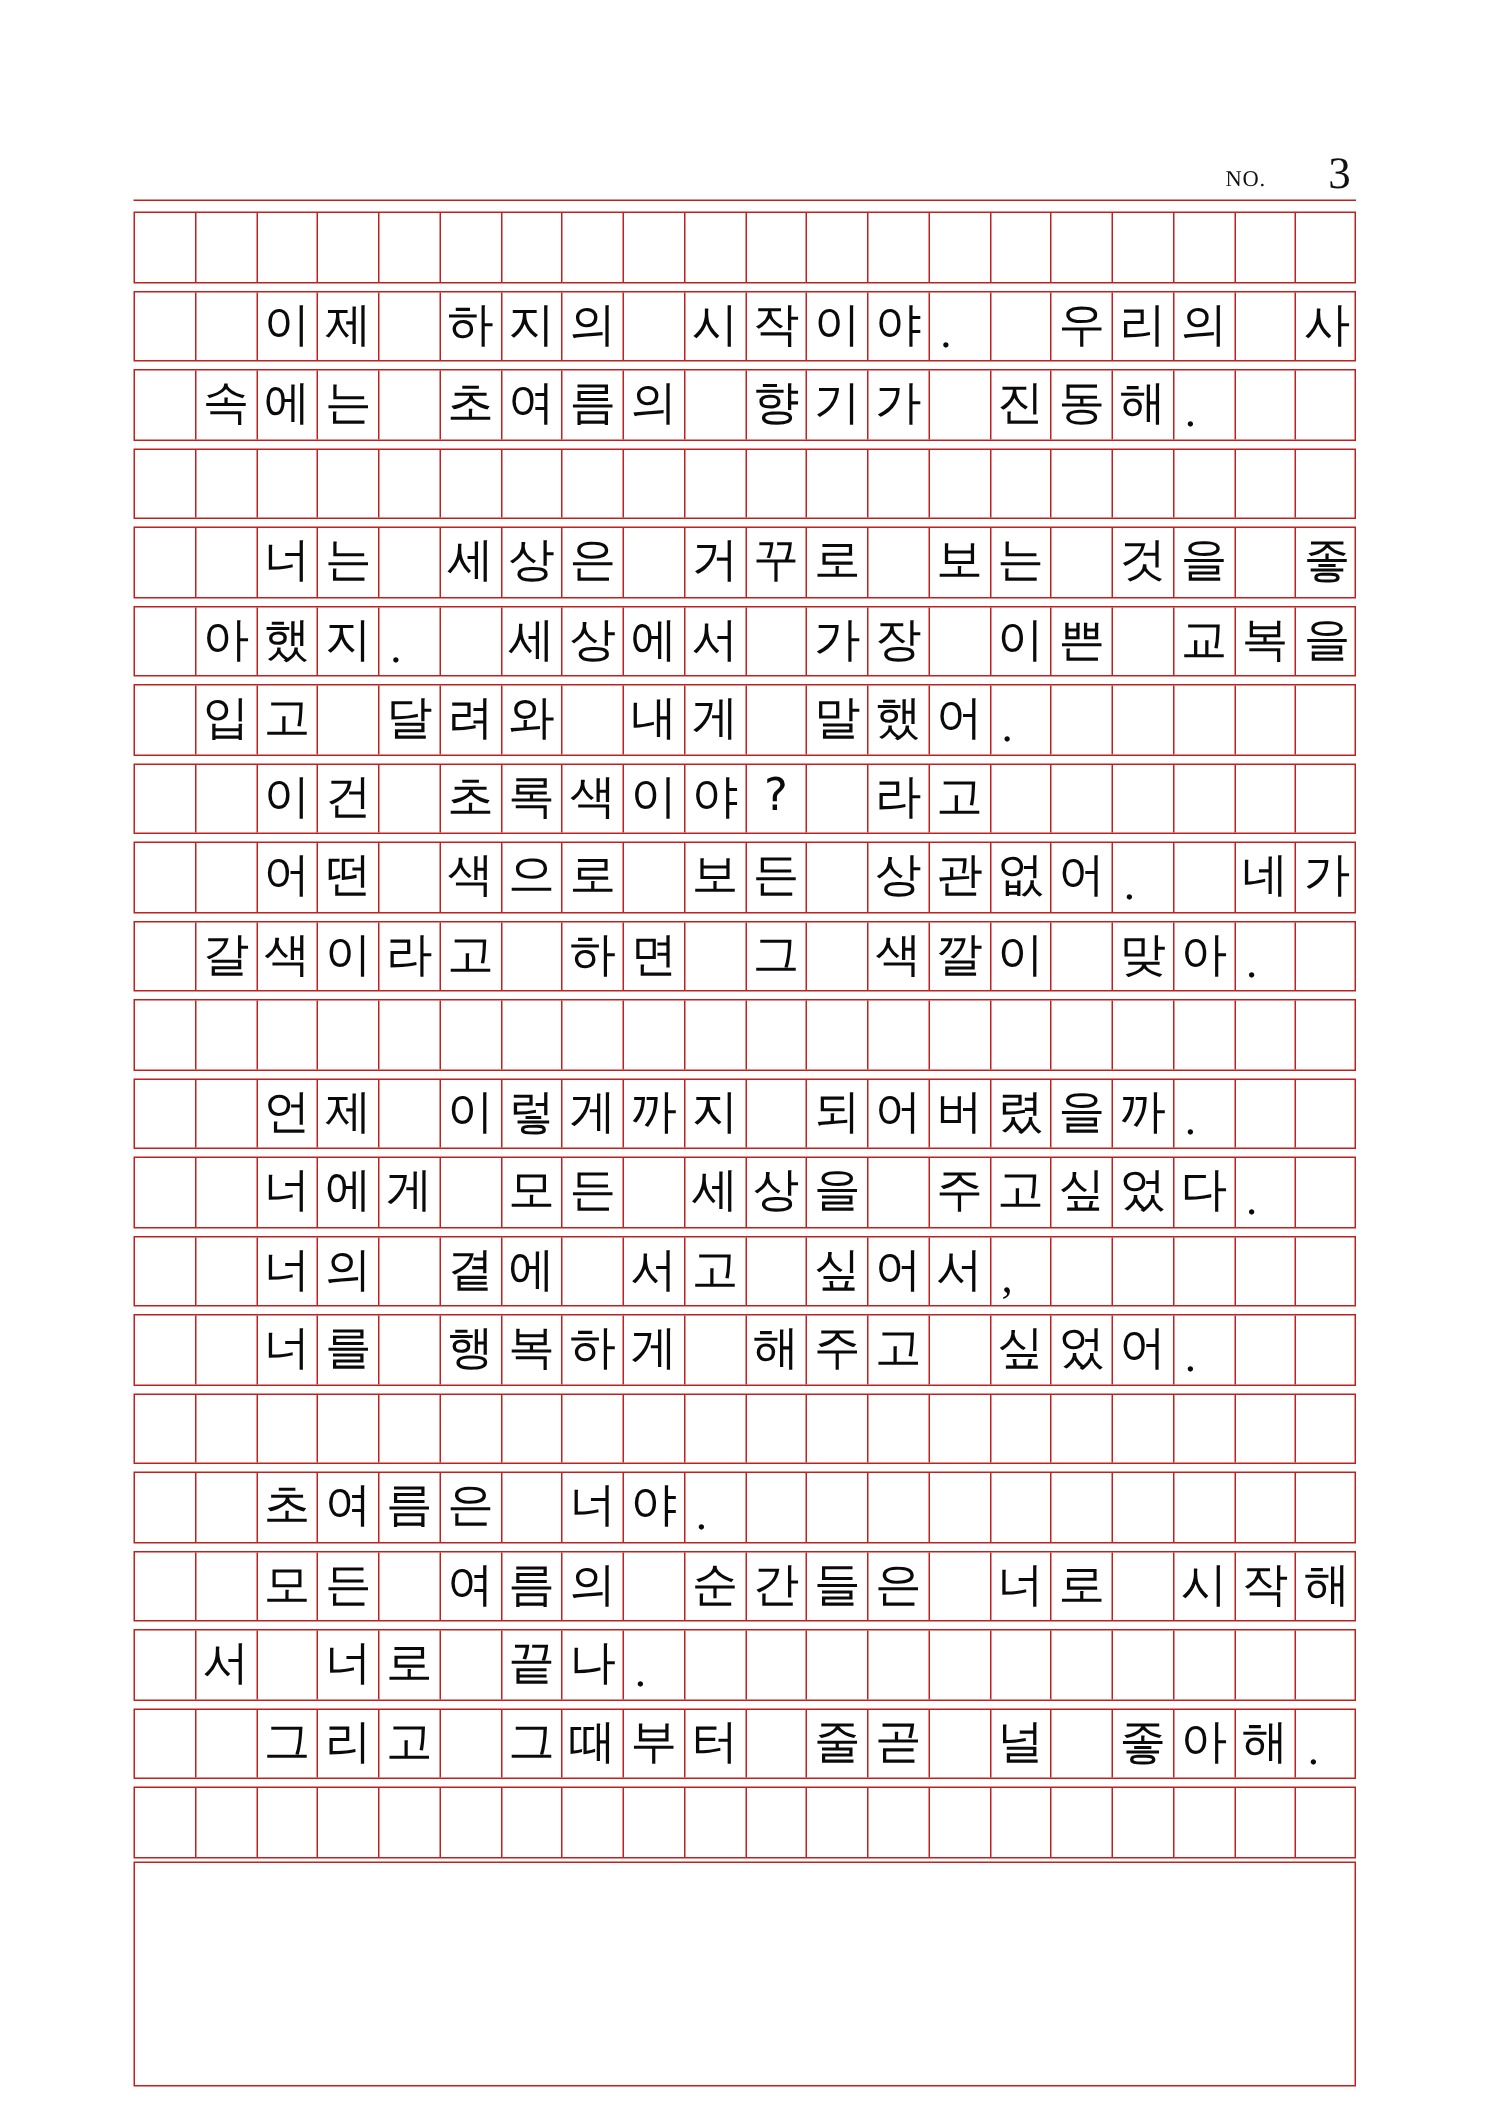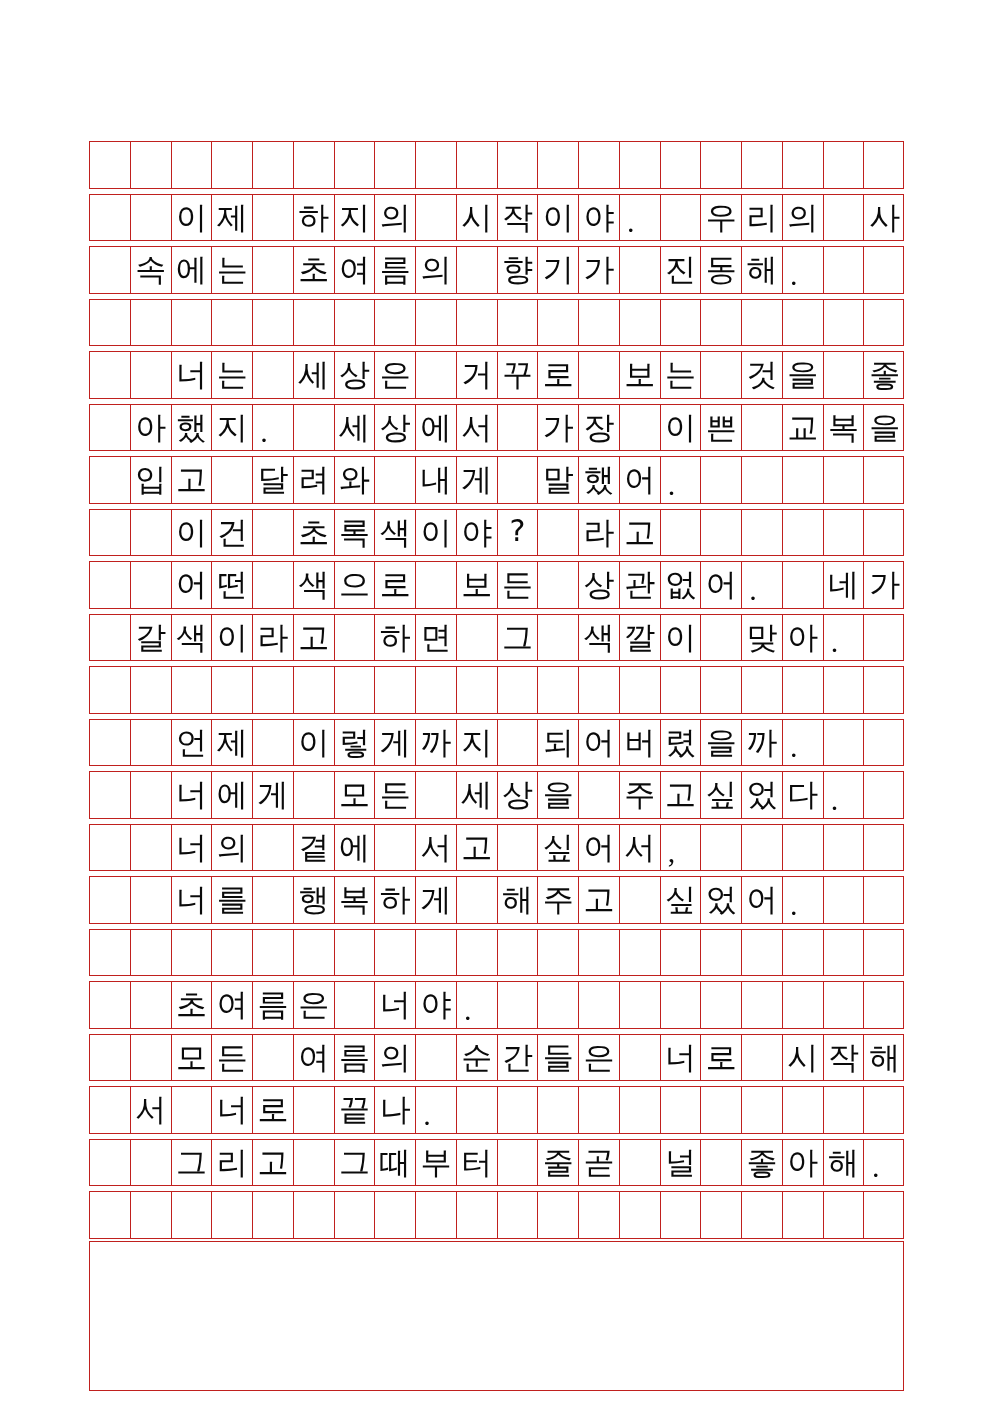--- a/index.html
+++ b/index.html
@@ -121,20 +121,24 @@
     border: 1.4px solid #c0201e;
     box-sizing: border-box;
     background: #ffffff;
   }
 </style>
 </head>
 <body>
 
 <div class="page">
 
+  <div class="header">
+    <span class="header-no">NO.</span>
+    <span class="header-num">3</span>
+  </div>
 
   <div class="grid" id="grid">
       <div class="gp-row">
         <div class="gp-cell"></div>
         <div class="gp-cell"></div>
         <div class="gp-cell"></div>
         <div class="gp-cell"></div>
         <div class="gp-cell"></div>
         <div class="gp-cell"></div>
         <div class="gp-cell"></div>

